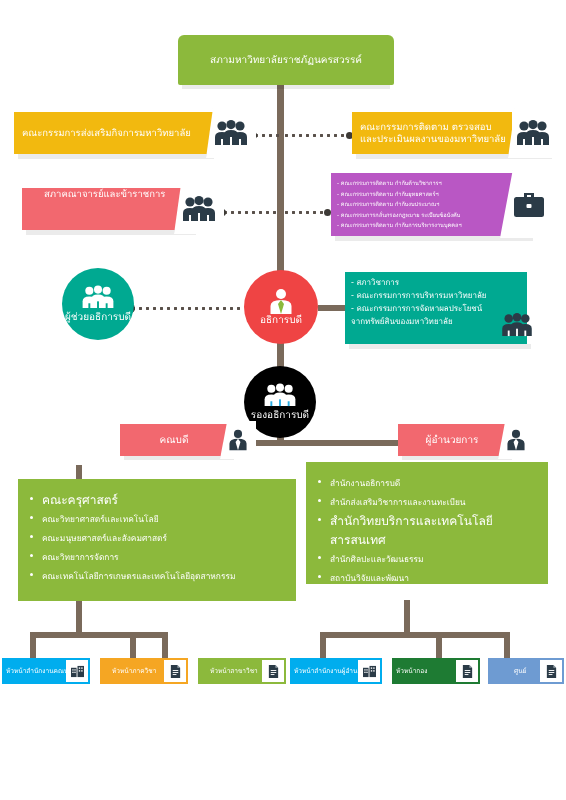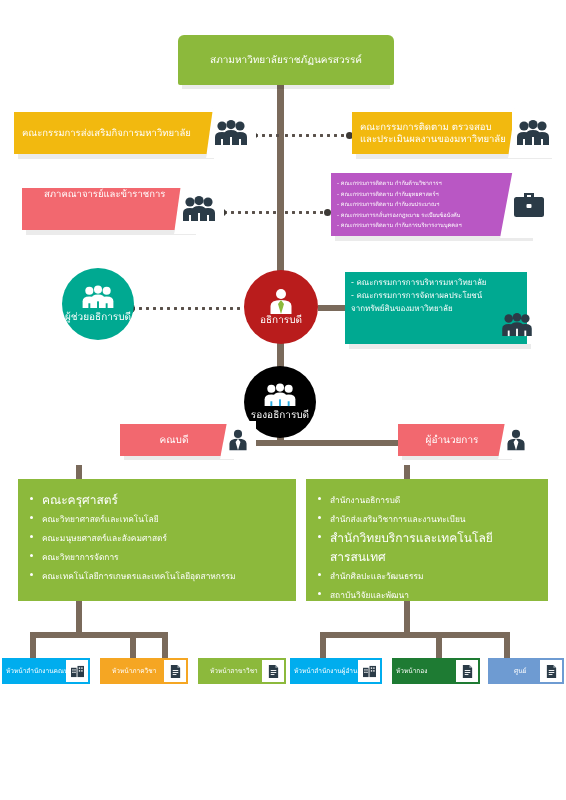--- a/index.html
+++ b/index.html
@@ -178,20 +178,21 @@
               clip-path:polygon(22% 0, 100% 0, 100% 100%, 0 100%);">
     <svg width="34" height="30" viewBox="0 0 34 30">
       <path d="M12 4 L12 8 L15 8 L15 6 L19 6 L19 8 L22 8 L22 4 Z" fill="#2b3b47"></path>
       <rect x="2" y="8" width="30" height="20" rx="2.5" fill="#2b3b47"></rect>
       <rect x="14.5" y="15" width="5" height="4" rx="1" fill="#fff"></rect>
     </svg>
   </div>
 
   <div class="listbox" style="left:345px;top:272px;width:182px;height:72px;background:#00A991;padding:4px 6px;">
     <ul>
+      <li style="font-size:8px;line-height:13px;">- สภาวิชาการ</li>
       <li style="font-size:8px;line-height:13px;">- คณะกรรมการการบริหารมหาวิทยาลัย</li>
       <li style="font-size:8px;line-height:13px;">- คณะกรรมการการจัดหาผลประโยชน์</li>
       <li style="font-size:8px;line-height:13px;">  จากทรัพย์สินของมหาวิทยาลัย</li>
     </ul>
   </div>
   <div class="abs" style="left:349px;top:344px;width:182px;height:5px;background:rgba(0,0,0,.08);"></div>
   <div class="icontab" style="left:497px;top:305px;width:40px;height:40px;
               clip-path:polygon(26% 0, 100% 0, 100% 100%, 0 100%);background:transparent;
               box-shadow:none;">
     <svg width="32" height="24" viewBox="0 0 34 26">
@@ -215,21 +216,21 @@
       <path d="M1 24 L1 17 Q1 12 8 12 Q15 12 15 17 L15 24 Z" fill="#ffffff"></path>
       <path d="M10 24 L10 15 Q10 10 17 10 Q24 10 24 15 L24 24 Z" fill="#ffffff"></path>
       <path d="M19 24 L19 17 Q19 12 26 12 Q33 12 33 17 L33 24 Z" fill="#ffffff"></path>
       <rect x="7" y="19" width="2" height="5" fill="#00A991"></rect>
       <rect x="16" y="17" width="2" height="7" fill="#00A991"></rect>
       <rect x="25" y="19" width="2" height="5" fill="#00A991"></rect>
     </svg>
     <span class="clabel">ผู้ช่วยอธิการบดี</span>
   </div>
 
-  <div class="circle" style="left:244px;top:270px;width:74px;height:74px;background:#b91c1c;">
+  <div class="circle" style="left:244px;top:270px;width:74px;height:74px;background:#ef4444;">
     <svg width="24" height="27" viewBox="0 0 24 27" style="margin-bottom:-1px;">
       <circle cx="12" cy="6" r="5" fill="#ffffff"></circle>
       <path d="M1.5 26 L1.5 18 Q1.5 12 12 12 Q22.5 12 22.5 18 L22.5 26 Z" fill="#ffffff"></path>
       <path d="M12 12 L9 16 L12 26 L15 16 Z" fill="#8CB93C"></path>
     </svg>
     <span class="clabel">อธิการบดี</span>
   </div>
 
   <div class="circle" style="left:244px;top:366px;width:72px;height:72px;background:#000000;">
     <svg width="38" height="25" viewBox="0 0 34 26" style="margin-bottom:1px;">
@@ -292,21 +293,21 @@
         <span style="position:absolute;left:2px;top:6px;width:3px;height:3px;background:#fff;border-radius:50%;"></span>
         <span>คณะวิทยาการจัดการ</span>
       </li>
       <li style="font-size:8.4px;line-height:19px;padding-left:14px;">
         <span style="position:absolute;left:2px;top:6px;width:3px;height:3px;background:#fff;border-radius:50%;"></span>
         <span>คณะเทคโนโลยีการเกษตรและเทคโนโลยีอุตสาหกรรม</span>
       </li>
     </ul>
   </div>
 
-  <div class="listbox" style="left:306px;top:479px;width:242px;height:122px;background:#8CB93C;padding:12px 10px;">
+  <div class="listbox" style="left:306px;top:462px;width:242px;height:122px;background:#8CB93C;padding:12px 10px;">
     <ul>
       <li style="font-size:8.4px;line-height:19px;padding-left:14px;">
         <span style="position:absolute;left:2px;top:6px;width:3px;height:3px;background:#fff;border-radius:50%;"></span>
         <span>สำนักงานอธิการบดี</span>
       </li>
       <li style="font-size:8.4px;line-height:19px;padding-left:14px;">
         <span style="position:absolute;left:2px;top:6px;width:3px;height:3px;background:#fff;border-radius:50%;"></span>
         <span>สำนักส่งเสริมวิชาการและงานทะเบียน</span>
       </li>
       <li style="font-size:12px;line-height:19px;padding-left:14px;">

